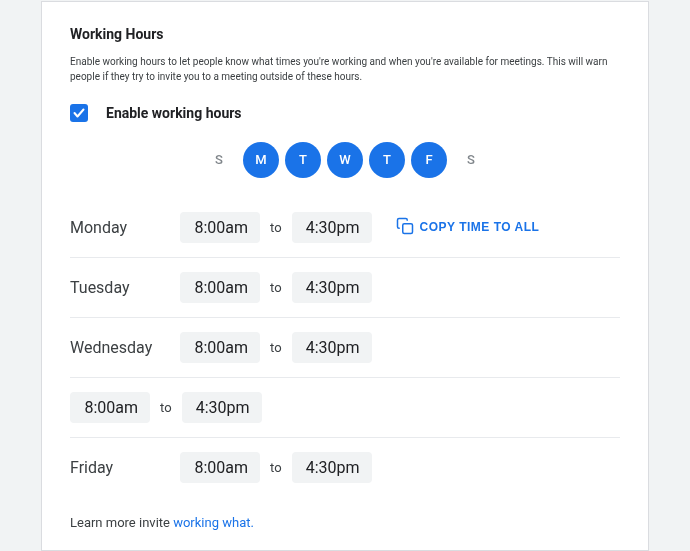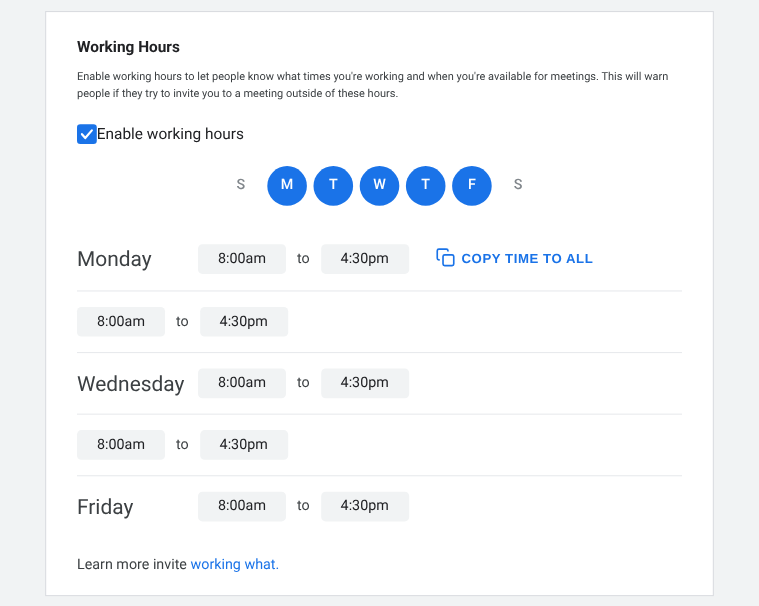--- a/index.html
+++ b/index.html
@@ -27,22 +27,23 @@
     }
     .description {
       font-size: 10px;
       color: #3c4043;
       line-height: 1.5;
       margin-bottom: 20px;
     }
     .enable-row {
       display: flex;
       align-items: center;
-      gap: 0;
+      gap: 18px;
       margin-bottom: 20px;
+      font-weight: bold;
     }
     .checkbox-container {
       width: 18px;
       height: 18px;
       background: #1a73e8;
       border-radius: 3px;
       display: flex;
       align-items: center;
       justify-content: center;
       cursor: pointer;
@@ -84,33 +85,33 @@
       color: #80868b;
       border: none;
     }
     .schedule-row {
       display: flex;
       align-items: center;
       padding: 10px 0;
     }
     .day-name {
       width: 110px;
-      font-size: 19px;
+      font-size: 16px;
       color: #3c4043;
       flex-shrink: 0;
     }
     .time-input {
       background: #f1f3f4;
       border: none;
       border-radius: 4px;
       padding: 6px 12px;
-      font-size: 13px;
+      font-size: 16px;
       color: #202124;
       width: 80px;
-      text-align: center;
+      text-align: right;
       cursor: pointer;
     }
     .to-label {
       font-size: 13px;
       color: #3c4043;
       margin: 0 10px;
     }
     .copy-time-btn {
       display: flex;
       align-items: center;
@@ -176,20 +177,21 @@
         <button class="copy-time-btn">
           <span><svg width="18" height="18" viewBox="0 0 24 24" fill="none" xmlns="http://www.w3.org/2000/svg">
       <rect x="9" y="9" width="13" height="13" rx="2" stroke="#1a73e8" stroke-width="2"></rect>
       <path d="M5 15H4a2 2 0 0 1-2-2V4a2 2 0 0 1 2-2h9a2 2 0 0 1 2 2v1" stroke="#1a73e8" stroke-width="2"></path>
     </svg></span>
           <span>COPY TIME TO ALL</span>
         </button>
       </div>
       <hr class="divider">
       <div class="schedule-row">
+        <div class="day-name">Tuesday</div>
         <div class="time-input">8:00am</div>
         <span class="to-label">to</span>
         <div class="time-input">4:30pm</div>
       </div>
       <hr class="divider">
       <div class="schedule-row">
         <div class="day-name">Wednesday</div>
         <div class="time-input">8:00am</div>
         <span class="to-label">to</span>
         <div class="time-input">4:30pm</div>

